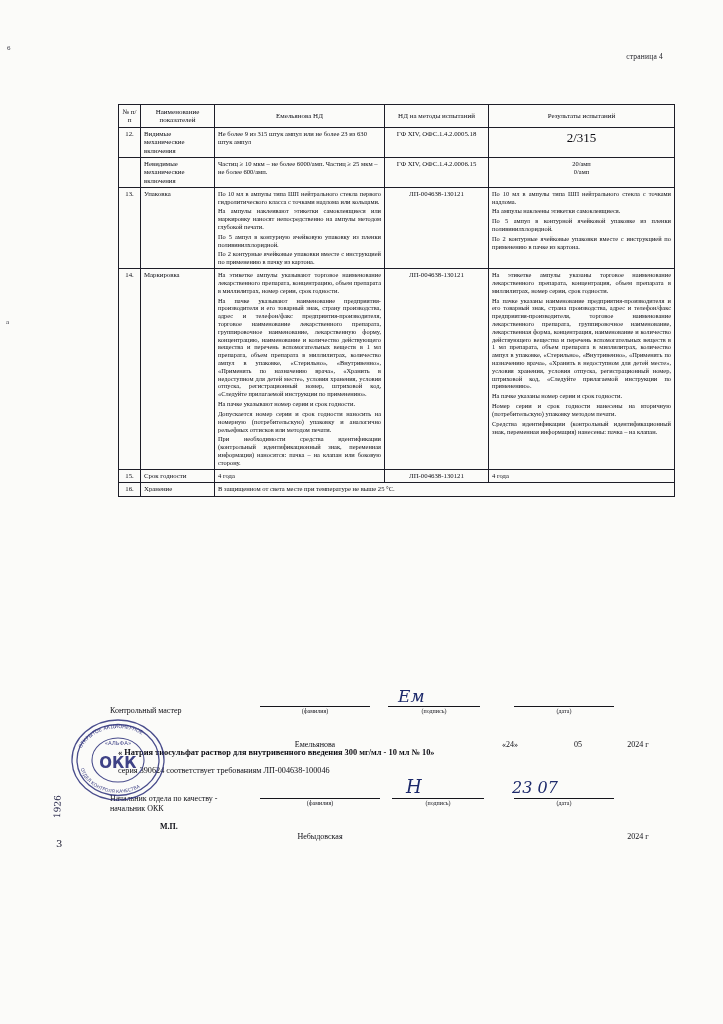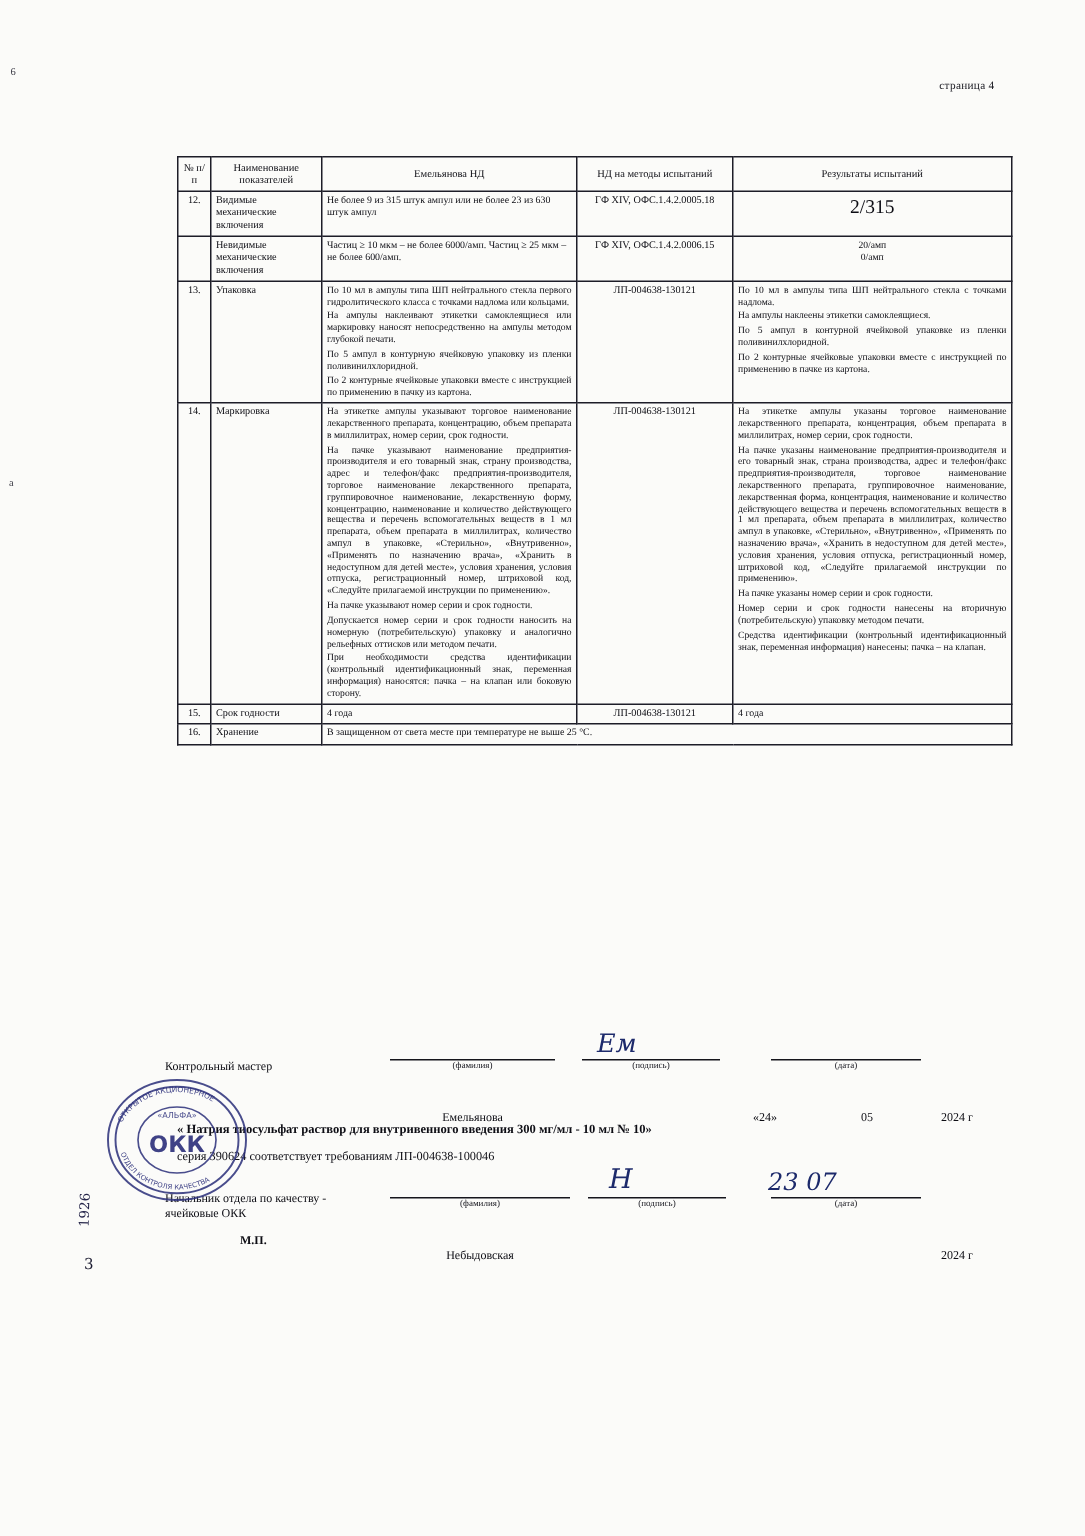--- a/index.html
+++ b/index.html
@@ -282,21 +282,21 @@
       <span class="sig-cap" style="left:404px; top:18px; width:100px;">(дата)</span>
     </div>
   </div>
 
   <div class="prod-line">« Натрия тиосульфат раствор для внутривенного введения  300 мг/мл - 10 мл  № 10»</div>
   <div class="series-line">серия 390624 соответствует  требованиям ЛП-004638-100046</div>
 
   <div class="sign-area" style="top:782px;">
     <div class="sig-row">
       <span class="sig-label" style="top:0;">Начальник отдела по качеству -</span>
-      <span class="sig-label" style="top:10px;">ячейковые ОКК</span>
+      <span class="sig-label" style="top:10px;">начальник ОКК</span>
 
       <span class="sig-name" style="left:150px; width:120px;">Небыдовская</span>
       <span class="sig-under" style="left:150px; top:16px; width:120px;"></span>
       <span class="sig-cap" style="left:150px; top:18px; width:120px;">(фамилия)</span>
 
       <span class="hand" style="left:296px; top:-6px; font-size:18px;">Н</span>
       <span class="sig-under" style="left:282px; top:16px; width:92px;"></span>
       <span class="sig-cap" style="left:282px; top:18px; width:92px;">(подпись)</span>
 
       <span class="hand" style="left:402px; top:-4px; font-size:16px;">23  07</span>

